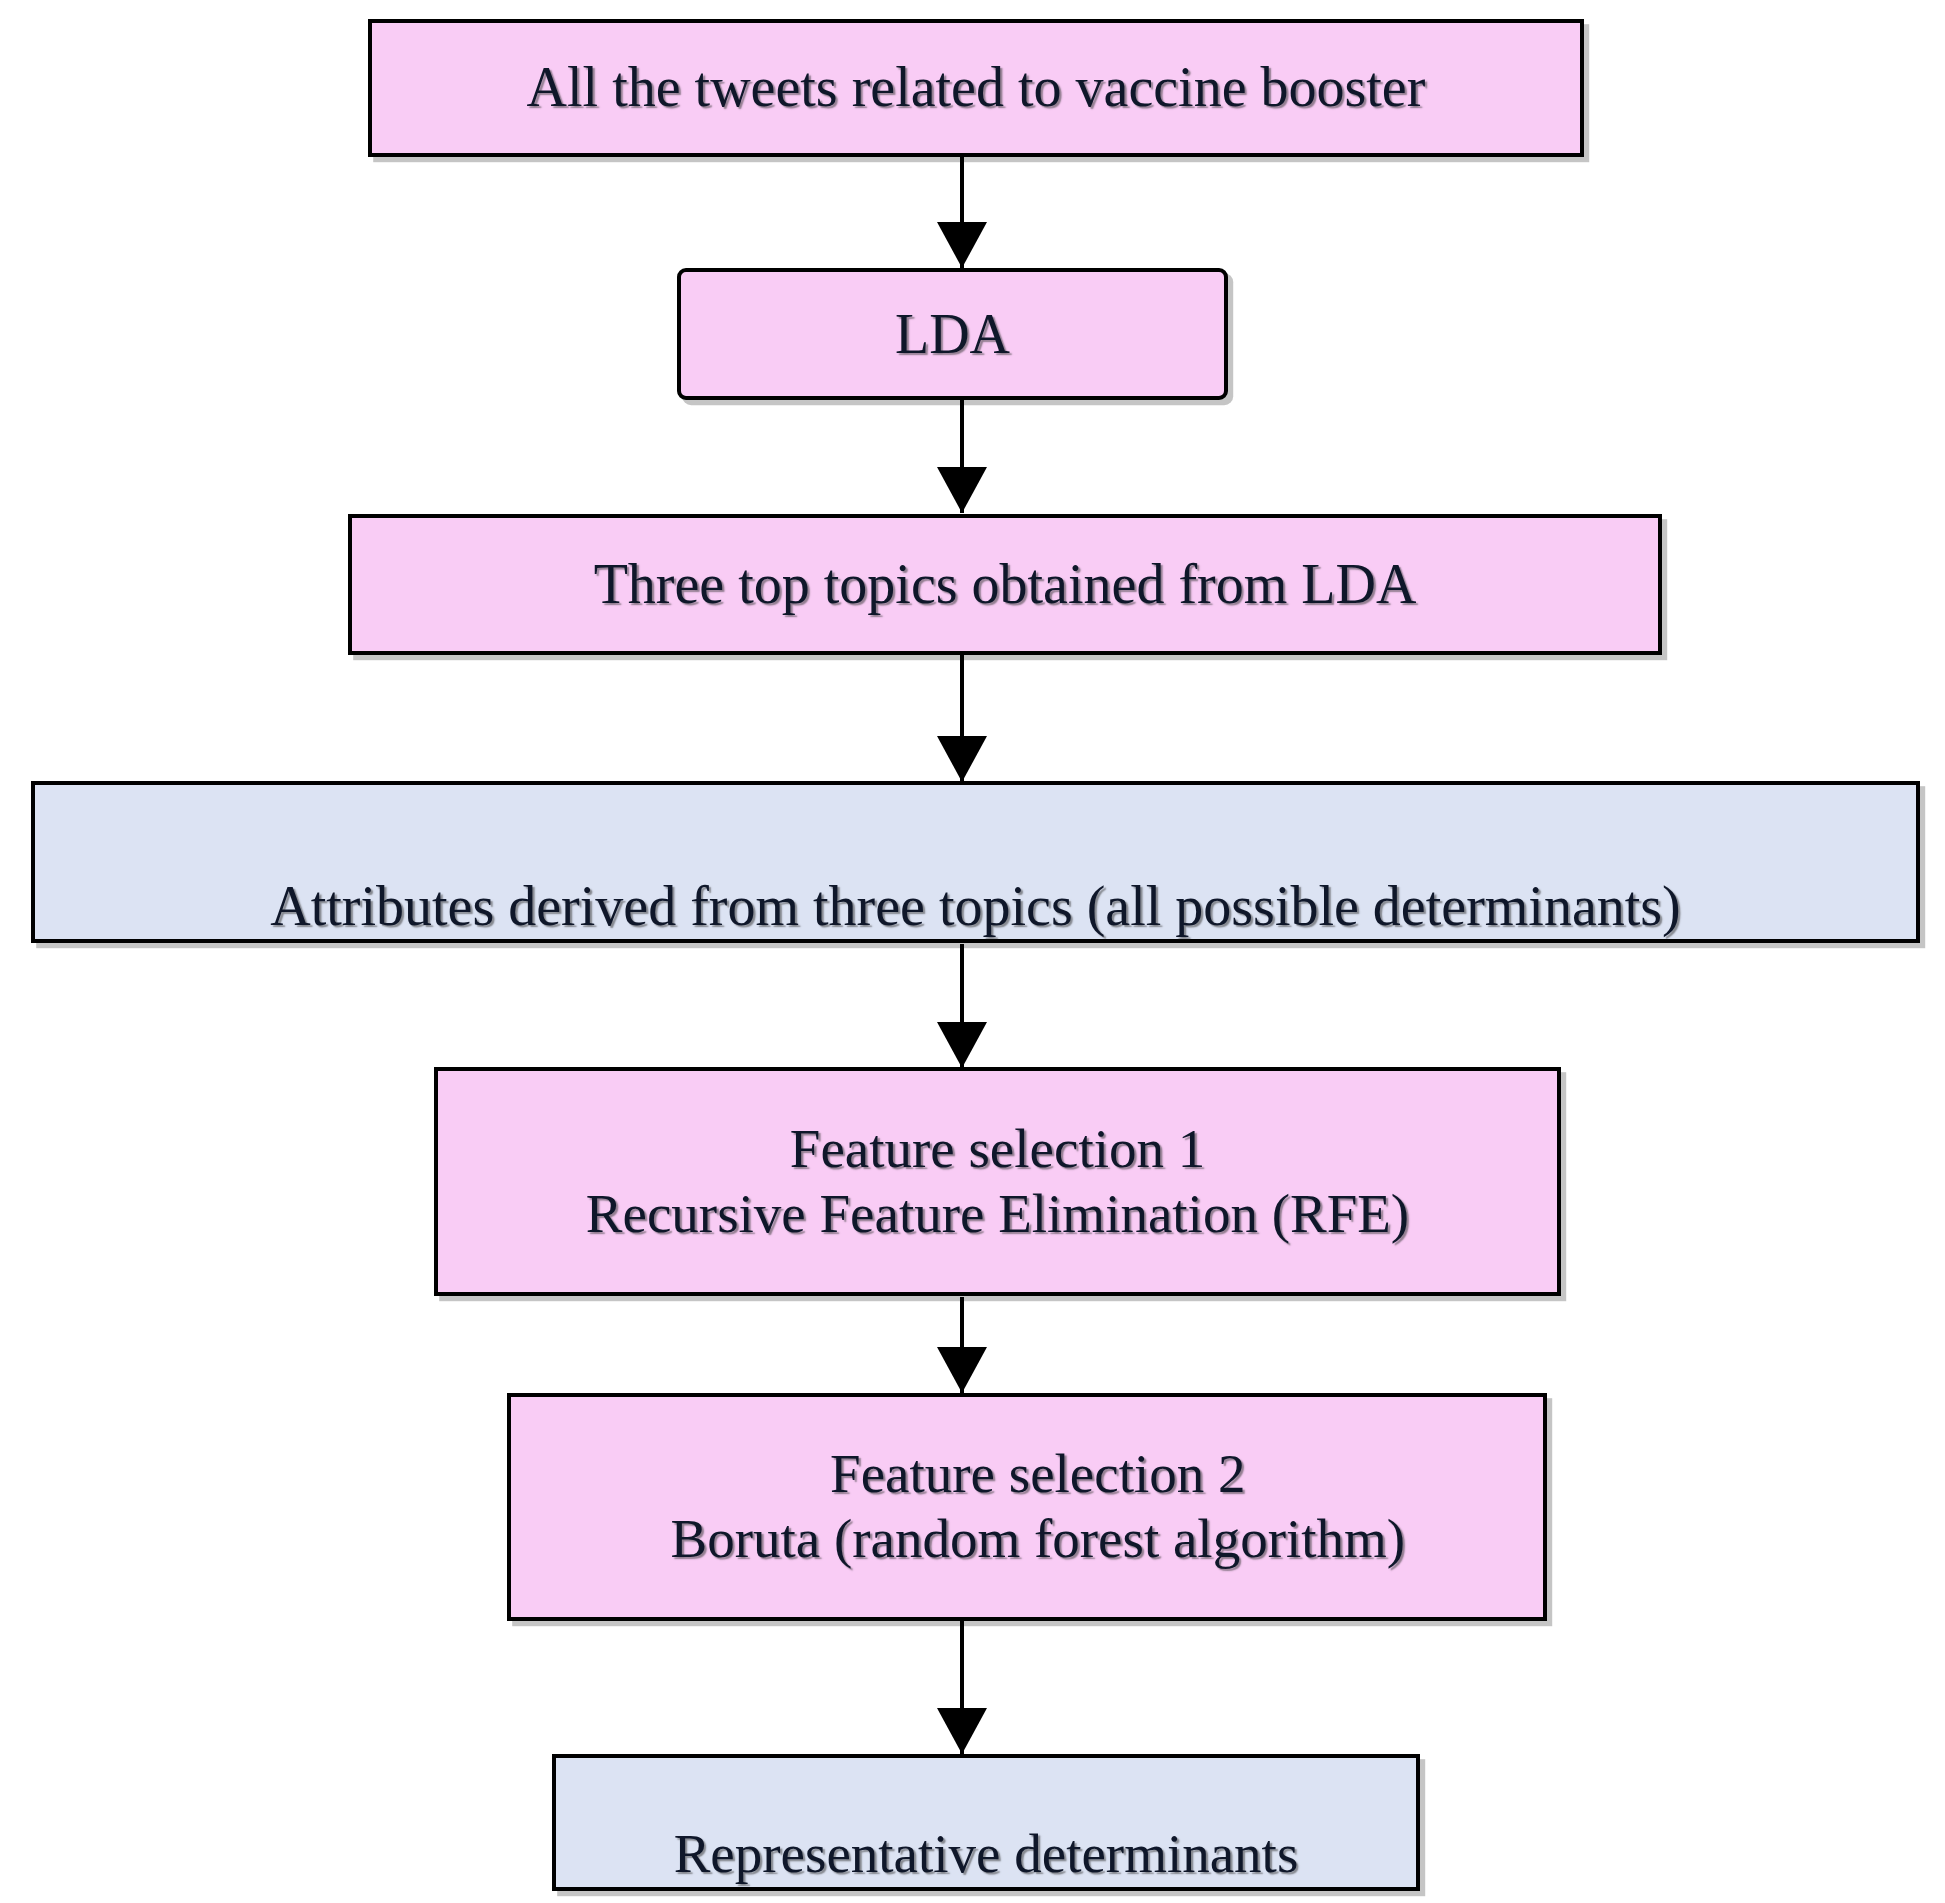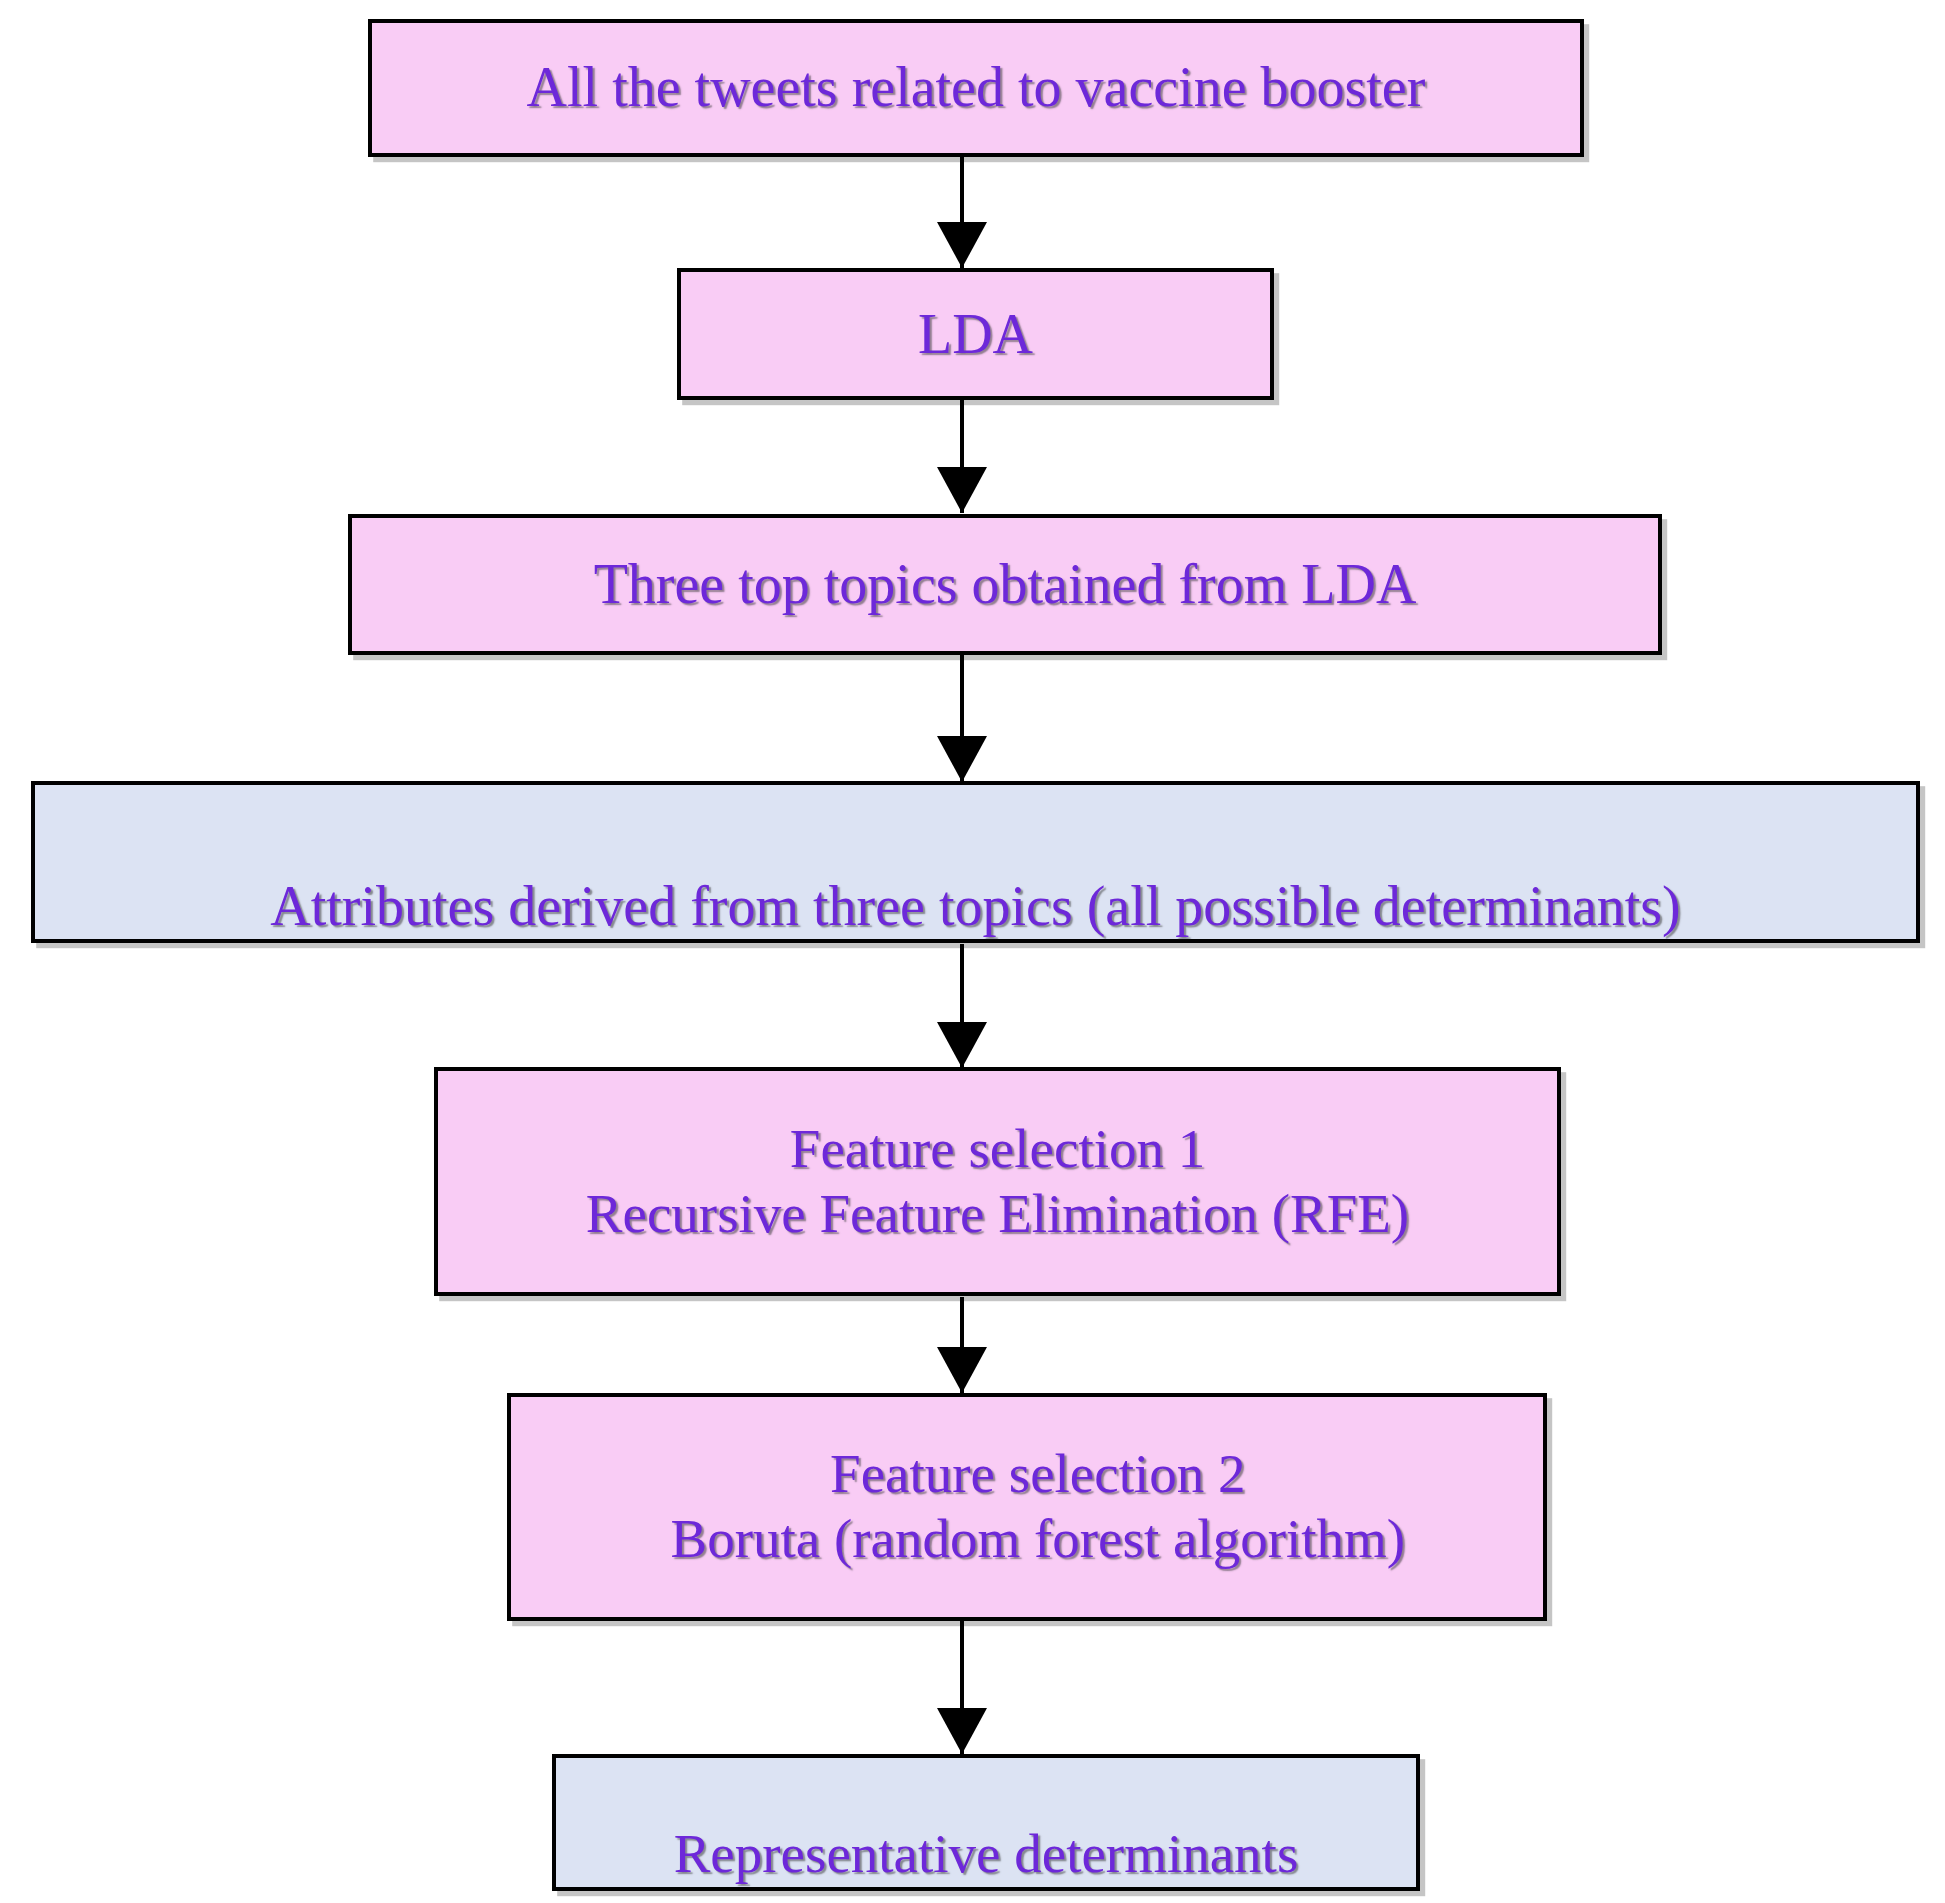--- a/index.html
+++ b/index.html
@@ -23,36 +23,36 @@
   }
   .node {
     position: absolute;
     box-sizing: border-box;
     border: 4.4px solid #000000;
     display: flex;
     flex-direction: column;
     align-items: center;
     justify-content: center;
     text-align: center;
-    color: #6d28d9;
+    color: #0f172a;
     line-height: 1.18;
     box-shadow: 5.2px 5.2px 0 0 rgba(150,150,150,0.55);
     padding: 0 10.4px;
   }
   .node .line {
     display: block;
     white-space: nowrap;
     text-shadow: 2.2px 2.2px 1.5px rgba(60,60,60,0.55);
   }
   .node-pink { background: #F9CCF5; }
   .node-blue { background: #DCE3F3; justify-content: flex-end; }
 
   
   #node-tweets      { left: 368px;  top: 18.5px;   width: 1216px; height: 138px; font-size: 56px; }
-  #node-lda         { left: 677px;  top: 268px;  width: 597px;  height: 132px; font-size: 56px; }
+  #node-lda         { left: 677px;  top: 268px;  width: 551px;  height: 132px; font-size: 56px; border-radius: 9px; }
   #node-topics      { left: 348px;  top: 514px;  width: 1314px; height: 141px; font-size: 56px; }
   #node-attributes  { left: 31px;   top: 781px; width: 1889px; height: 162px; font-size: 56px; }
   #node-fs1         { left: 434px;  top: 1067px; width: 1127px; height: 229px; font-size: 55px; }
   #node-fs2         { left: 507px;  top: 1393px; width: 1040px; height: 228px; font-size: 55px; padding-left: 32px; }
   #node-result      { left: 540px;  top: 1754px; width: 868px; height: 137px; font-size: 55px; margin-left: 12px; }
 
   
   .arrow {
     position: absolute;
     left: 960px;

